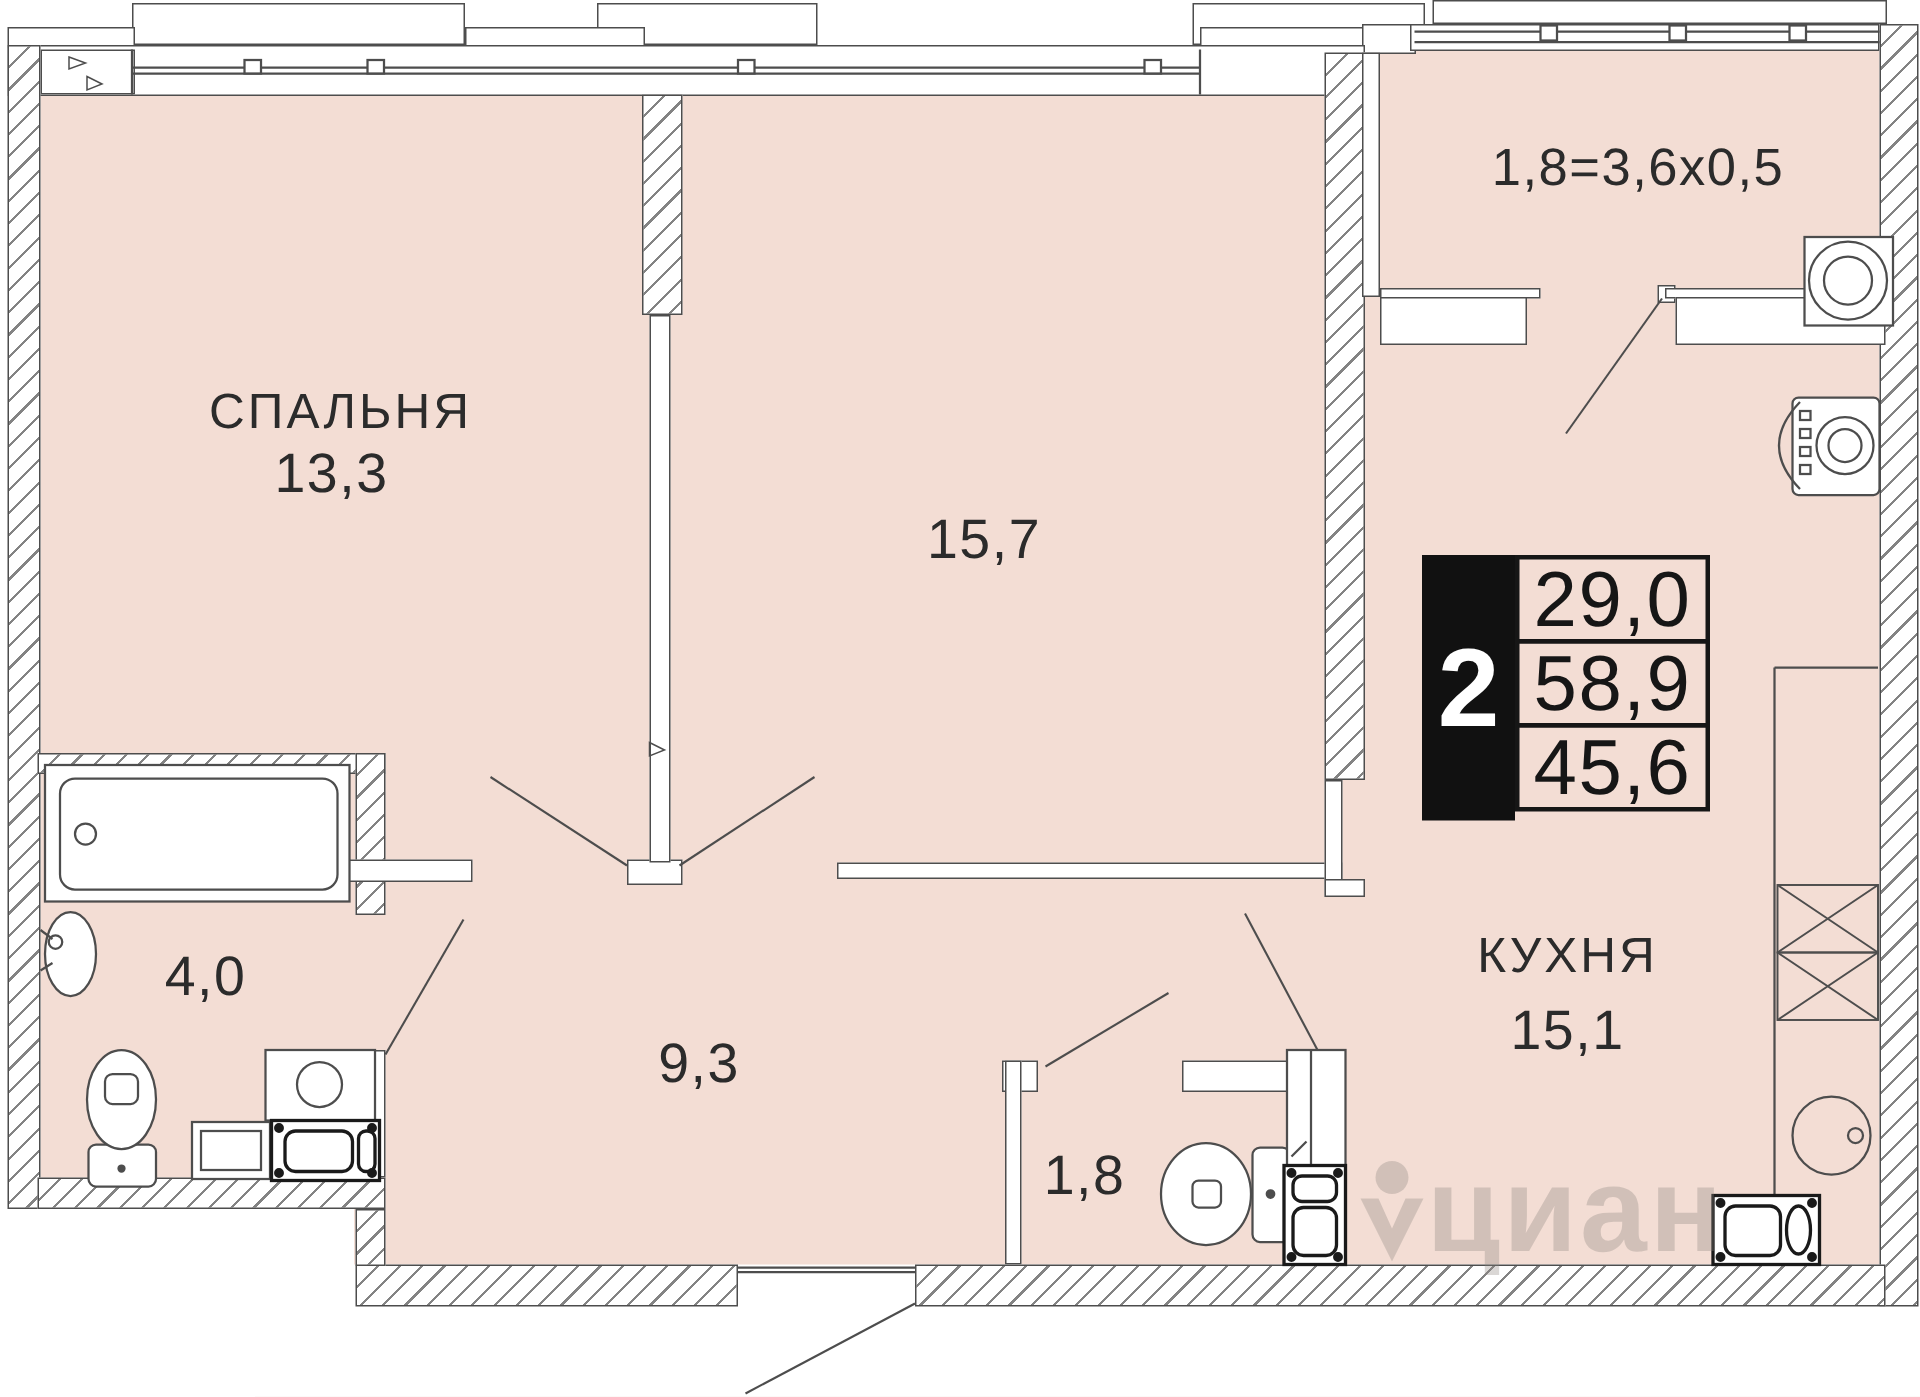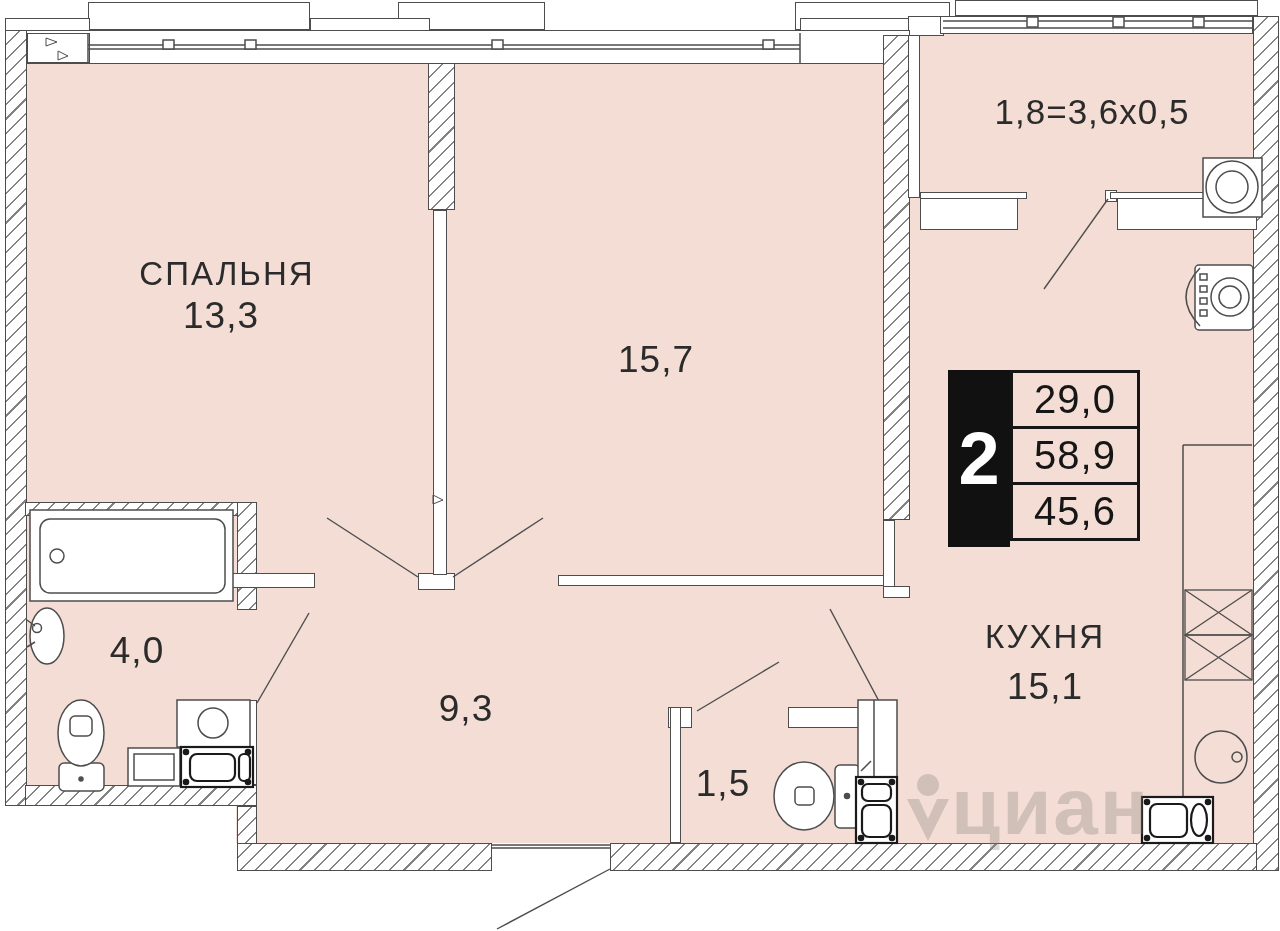--- a/index.html
+++ b/index.html
@@ -33,21 +33,21 @@
   .balcony-dim{font-size:35px;letter-spacing:1px;font-weight:400;text-align:center;}
   .badge-black{
     position:absolute;left:948px;top:370px;width:62px;height:177px;
     background:var(--badge,#111111);display:flex;align-items:center;justify-content:center;
     color:#ffffff;font-size:74px;font-weight:700;
   }
   .badge-rows{position:absolute;left:1010px;top:370px;width:130px;height:177px;}
   .badge-row{
     box-sizing:border-box;height:59px;border:3px solid #161616;
     display:flex;align-items:center;justify-content:center;
-    font-size:40px;color:#161616;letter-spacing:1px;
+    font-size:52px;color:#161616;letter-spacing:1px;
   }
   .badge-row + .badge-row{margin-top:-3px;}
   .watermark{
     position:absolute;left:905px;top:762px;width:300px;height:90px;
     display:flex;align-items:center;opacity:.32;pointer-events:none;
   }
   .watermark-text{
     font-size:80px;font-weight:700;color:#8d8680;line-height:1;letter-spacing:2px;
   }
 </style>
@@ -255,21 +255,21 @@
   <div class="lbl room-name" style="left:227px;top:274px;">СПАЛЬНЯ</div>
   <div class="lbl room-area" style="left:221px;top:316px;">13,3</div>
 
   <div class="lbl room-area" style="left:656px;top:360px;">15,7</div>
 
   <div class="lbl room-name" style="left:1045px;top:637px;">КУХНЯ</div>
   <div class="lbl room-area" style="left:1045px;top:687px;">15,1</div>
 
   <div class="lbl room-area" style="left:137px;top:651px;">4,0</div>
   <div class="lbl room-area" style="left:466px;top:709px;">9,3</div>
-  <div class="lbl room-area" style="left:723px;top:784px;">1,5</div>
+  <div class="lbl room-area" style="left:723px;top:784px;">1,8</div>
 
   <div class="lbl balcony-dim" style="left:1092px;top:112px;">1,8=3,6x0,5</div>
 
   <div class="badge-black">2</div>
   <div class="badge-rows">
     <div class="badge-row">29,0</div>
     <div class="badge-row">58,9</div>
     <div class="badge-row">45,6</div>
   </div>
 

